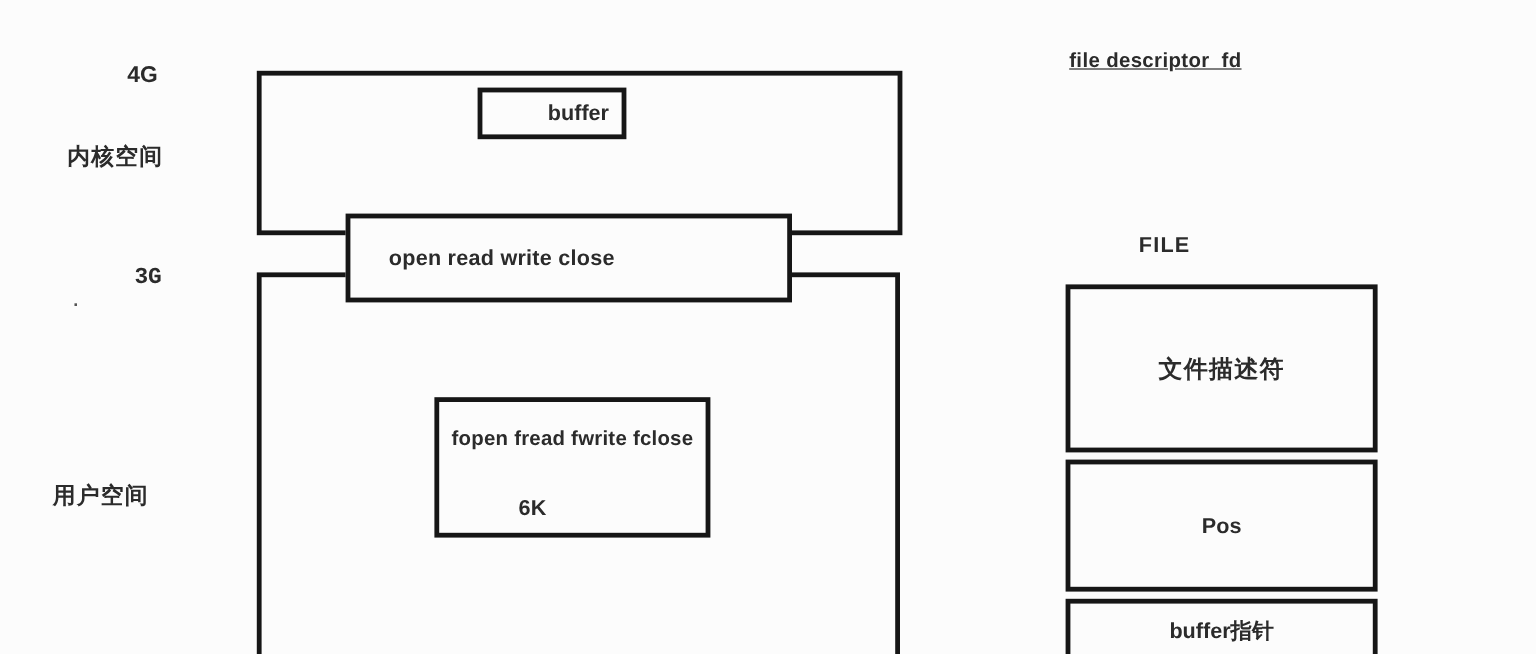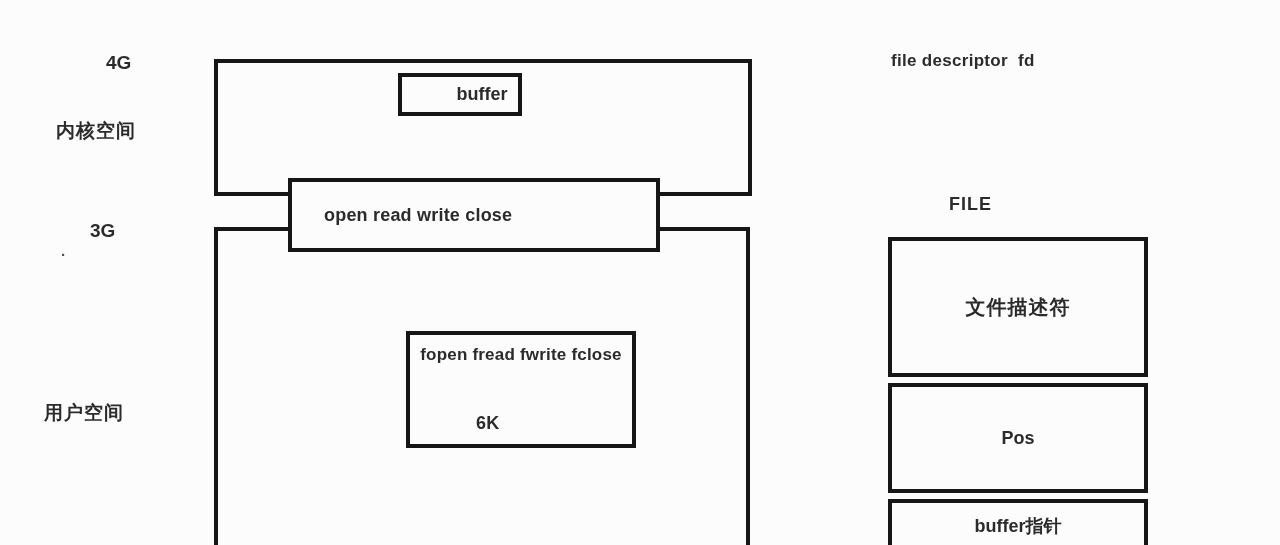--- a/index.html
+++ b/index.html
@@ -10,41 +10,41 @@
   *{margin:0;padding:0;box-sizing:border-box;}
   html,body{width:1280px;height:545px;overflow:hidden;background:var(--background);}
   body{font-family:"Liberation Sans","DejaVu Sans",sans-serif;color:var(--text);}
   .canvas{position:relative;width:1280px;height:545px;background:var(--background);overflow:hidden;}
 
   .lbl{position:absolute;font-weight:600;white-space:nowrap;}
 
   
   .lbl-4g      {left:106px;top:52px; font-size:19px;}
   .lbl-kernel  {left:56px; top:118px;font-size:19px;letter-spacing:1px;font-family:Liberation Serif, serif;}
-  .lbl-3g      {left:90px;top:220px;font-size:19px;}
+  .lbl-3g      {left:112px;top:220px;font-size:19px;font-family:Liberation Mono, monospace;}
   .stray-dot   {left:61px; top:242px;font-size:15px;color:#555;}
   .lbl-user    {left:44px; top:400px;font-size:19px;letter-spacing:1px;}
 
   
   .rect{position:absolute;border:4px solid var(--ink);background:transparent;}
   .kernel-rect{left:214px;top:59px; width:538px;height:137px;}
   .user-rect  {left:214px;top:227px;width:536px;height:340px;}
 
   
   .node{position:absolute;border:4px solid var(--ink);background:var(--background);font-weight:600;}
   .buffer-box{left:398px;top:73px;width:124px;height:43px;z-index:2;
               display:flex;align-items:center;justify-content:center;font-size:18px;padding-left:44px;}
   .syscall-box{left:288px;top:178px;width:372px;height:74px;z-index:3;
               display:flex;align-items:center;font-size:18px;padding-left:32px;letter-spacing:.2px;}
   .stdio-box{left:362px;top:331px;width:230px;height:117px;z-index:2;
-              font-size:17px;text-align:center;padding-top:10px;letter-spacing:.2px;margin-left:44px;}
+              font-size:17px;text-align:center;padding-top:21px;letter-spacing:.2px;}
   .stdio-size{position:absolute;left:66px;top:78px;font-size:18px;font-weight:600;}
 
   
-  .lbl-fd  {left:891px;top:51px; font-size:17px;white-space:pre;letter-spacing:.3px;}
+  .lbl-fd  {left:891px;top:41px; font-size:17px;white-space:pre;letter-spacing:.3px;text-decoration:underline;}
   .lbl-file{left:949px;top:194px;font-size:18px;font-weight:700;letter-spacing:1px;}
 
   .file-struct{position:absolute;left:888px;top:237px;width:260px;}
   .file-cell{border:4px solid var(--ink);background:var(--background);
              display:flex;align-items:center;justify-content:center;
              font-weight:600;}
   .cell-descriptor{height:140px;margin-bottom:6px;font-size:20px;letter-spacing:1px;}
   .cell-pos       {height:110px;margin-bottom:6px;font-size:18px;}
   .cell-bufptr    {height:53px;font-size:18px;}
 </style>

